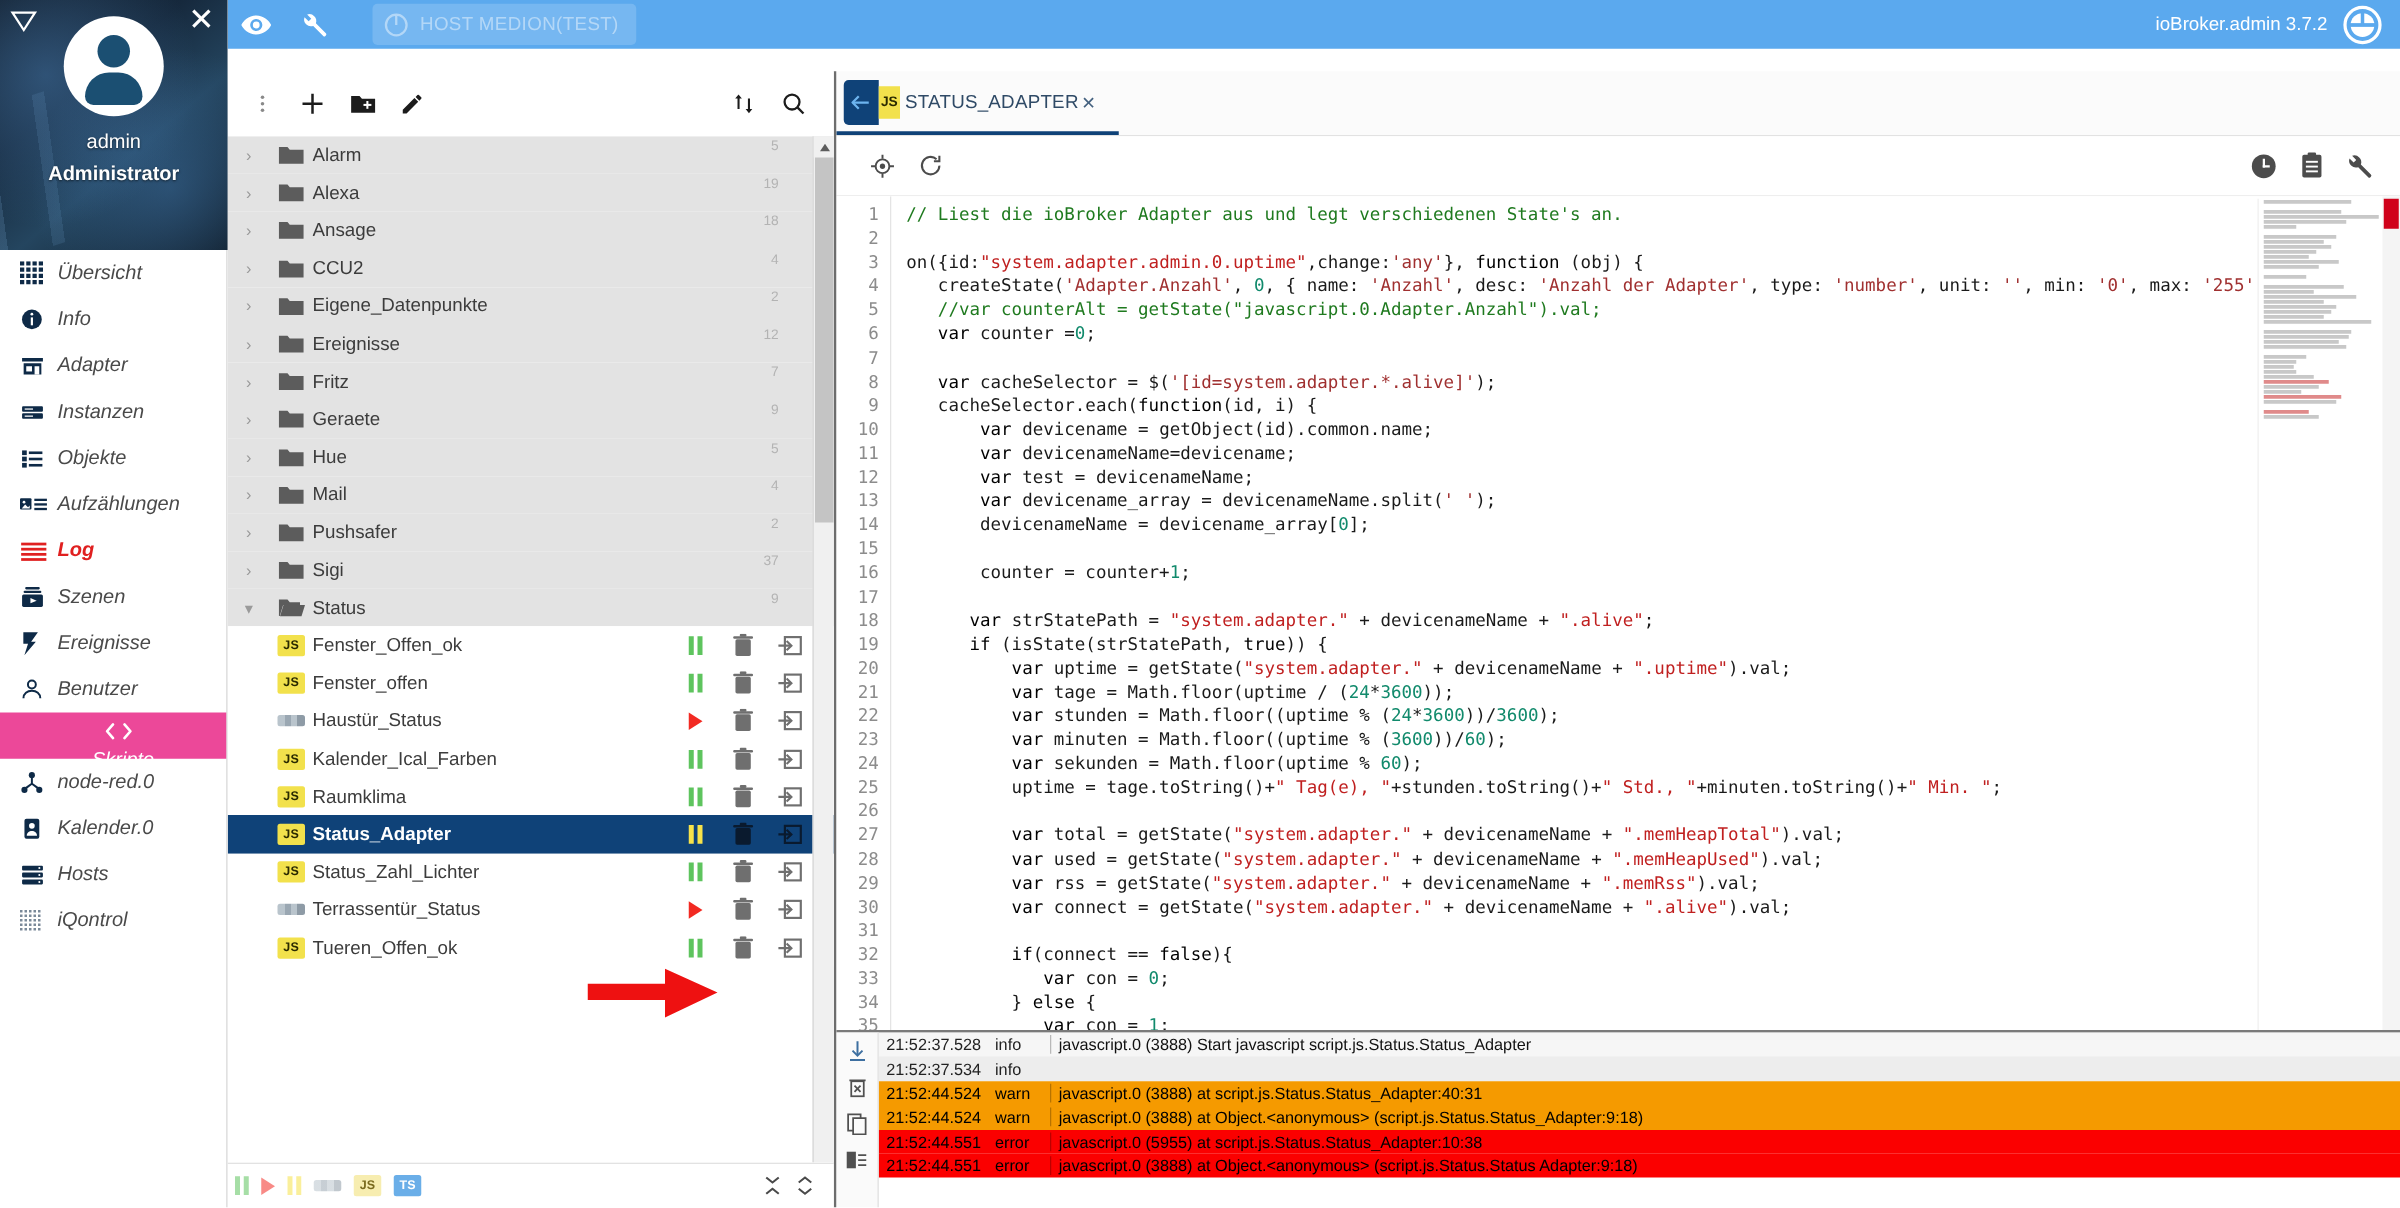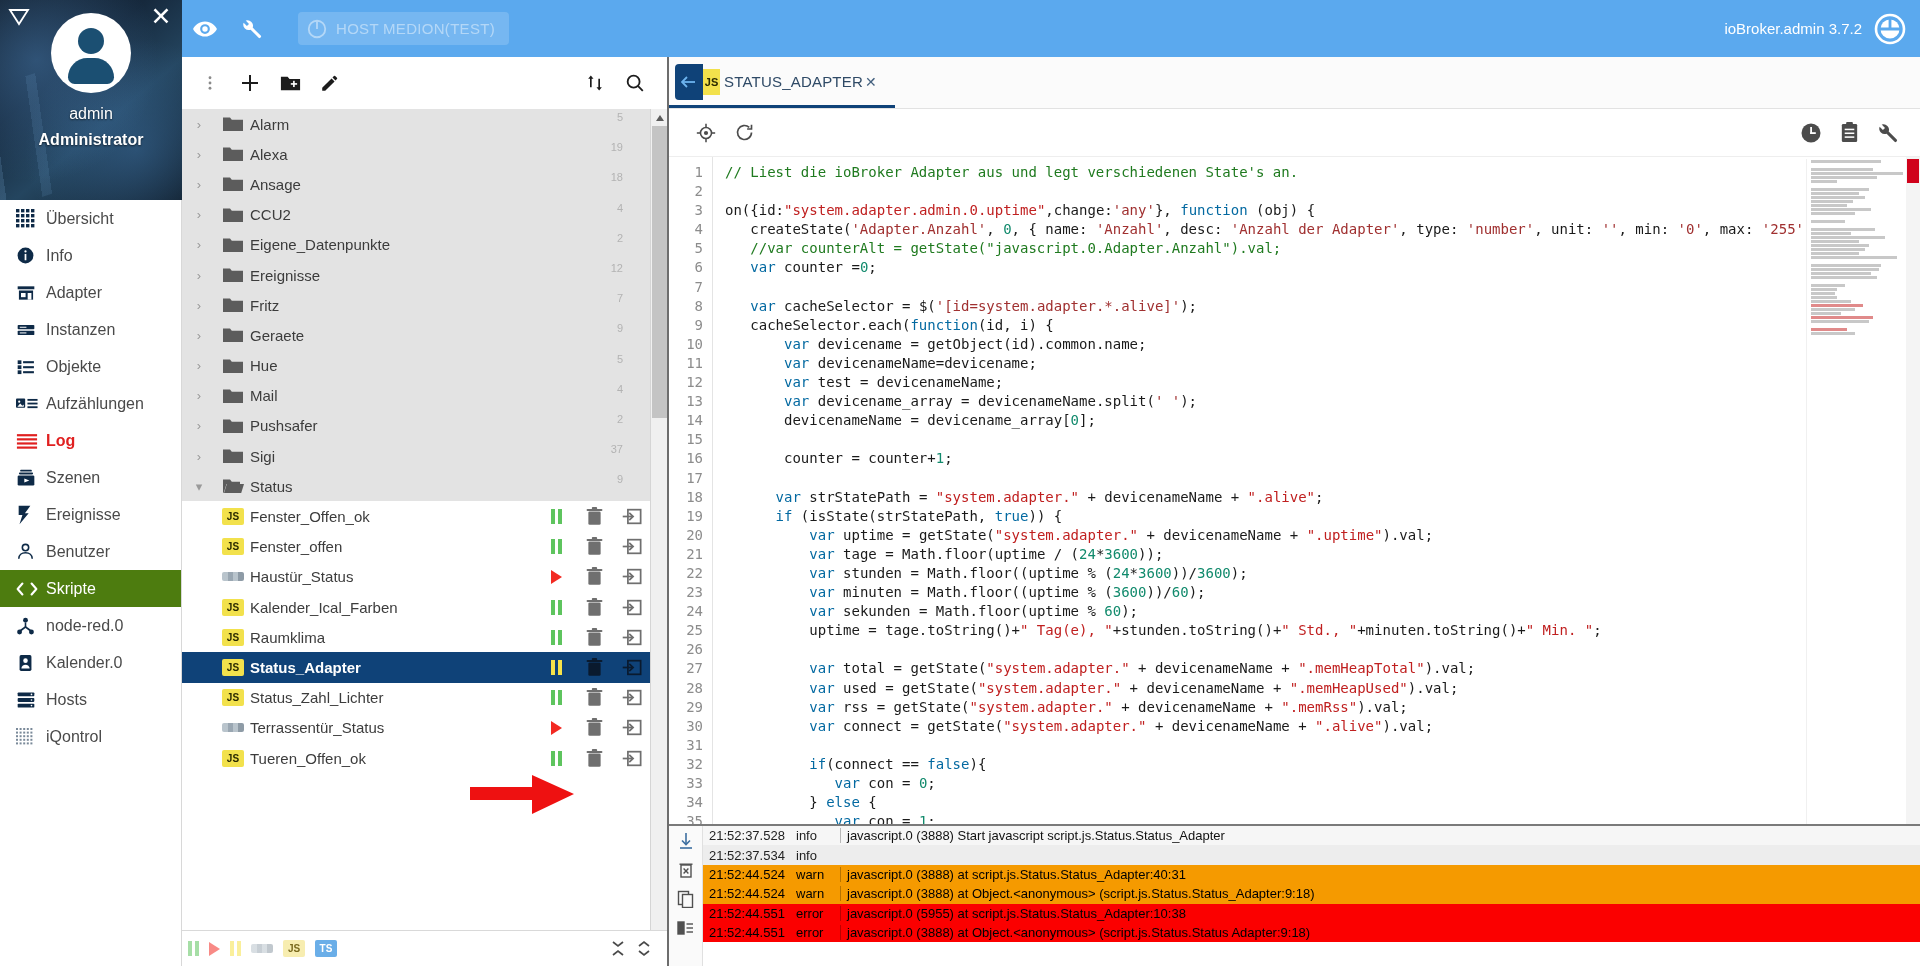--- a/index.html
+++ b/index.html
@@ -56,30 +56,30 @@
     position: absolute; left: 0; right: 0; top: 131px; text-align: center; z-index: 3;
     color: #fff; font-size: 16px; font-weight: 700; text-shadow: 0 1px 2px rgba(0,0,0,.6);
   }
 
   .nav-item {
     display: flex; align-items: center; height: 37px; padding-left: 16px;
     color: #4a4a4a; font-size: 16px; cursor: pointer; position: relative;
   }
   .nav-item .nico { width: 30px; flex: 0 0 30px; display: flex; align-items: center;
                     color: #0e2a47; }
-  .nav-item .nlabel { white-space: nowrap; }
-  .nav-item.selected { background: #4d7c0f; }
+  .nav-item .nlabel { white-space: nowrap; font-style: italic; }
+  .nav-item.selected { background: #ec4899; flex-direction: column; }
   .nav-item.selected .nlabel { color: #fff; }
   .nav-item.selected .nico { color: #fff; }
   .nav-item.alert .nlabel { color: #e02020; font-weight: 700; }
   .nav-item.alert .nico { color: #e02020; }
 
   
   #topbar {
-    position: absolute; left: 182px; top: 0; right: 0; height: 57px;
+    position: absolute; left: 182px; top: 0; right: 0; height: 39px;
     background: #5ba9ee; display: flex; align-items: center; z-index: 20;
   }
   .tb-icon { width: 46px; height: 57px; display:flex; align-items:center; justify-content:center;
              color:#fff; cursor:pointer; }
   #host-chip {
     margin-left: 24px; height: 33px; min-width: 207px; border-radius: 4px;
     background: rgba(255,255,255,.17); display: flex; align-items: center;
     padding: 0 14px 0 8px; cursor: pointer;
   }
   #host-chip .pw { width: 22px; height: 22px; flex:0 0 22px; margin-right:8px; }
@@ -203,21 +203,21 @@
     flex: 0 0 44px; background: #fff; border-right: 1px solid #e4e4e4;
     padding-top: 6px; text-align: right; color: #8c8c8c;
     font-family: "DejaVu Sans Mono", monospace; font-size: 14px; line-height: 19.1px;
     padding-right: 9px; user-select: none;
   }
   #code {
     flex: 1 1 auto; padding-top: 6px; padding-left: 12px; overflow: hidden;
     font-family: "DejaVu Sans Mono", monospace; font-size: 14px; line-height: 19.1px;
     white-space: pre; color: #1a1a1a;
   }
-  .k { color: #0369a1; }           
+  .k { color: #000000; }           
   .str { color: #c02020; }         
   .str2 { color: #a03030; }        
   .cmt { color: #1f7a1f; }         
   .num { color: #118a6c; }
   .pl  { color: #1a1a1a; }
   #code .line { height: 19.1px; }
 
   
   #minimap {
     position: absolute; right: 14px; top: 2px; width: 100px; bottom: 0;

